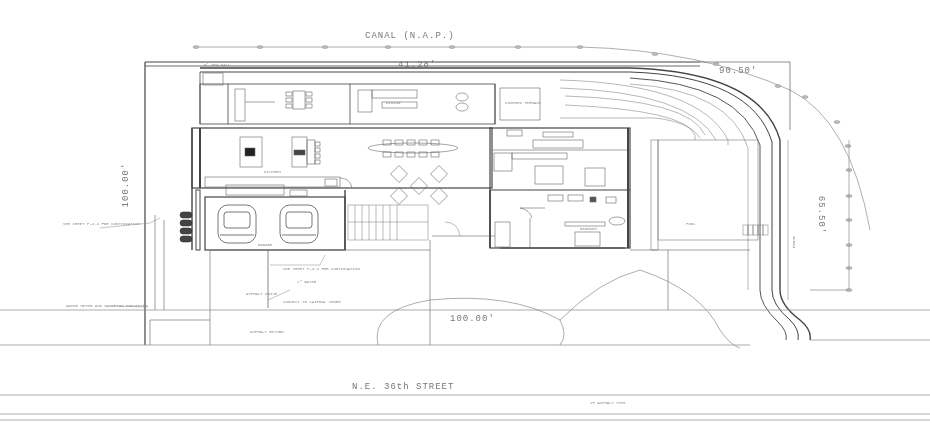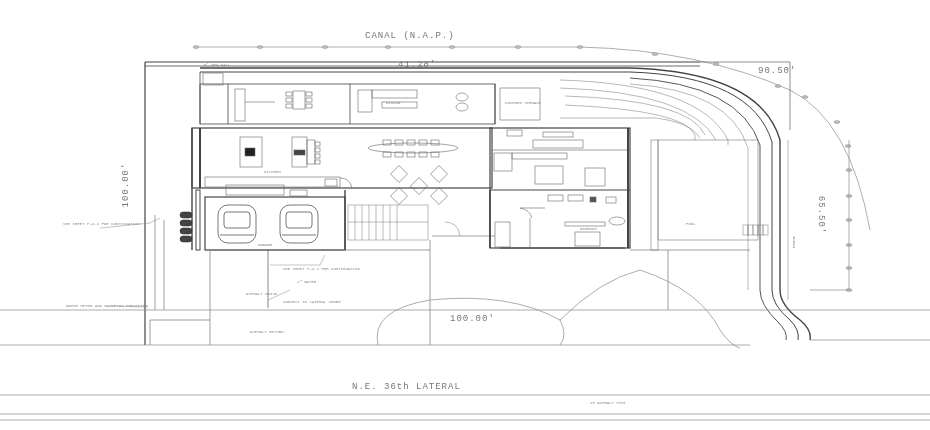--- a/index.html
+++ b/index.html
@@ -243,25 +243,25 @@
       <path d="M110 306 L148 307"></path>
       <path d="M270 265 L320 265 L325 255"></path>
       <path d="M268 300 L290 290"></path>
     </g>
   </g>
 </svg>
 
 
 <div class="lbl lbl-lg" style="left:365px;top:31px;">CANAL (N.A.P.)</div>
 <div class="lbl lbl-lg" style="left:398px;top:60px;">41.28'</div>
-<div class="lbl lbl-lg" style="left:758px;top:66px;">90.50'</div>
+<div class="lbl lbl-lg" style="left:719px;top:66px;">90.50'</div>
 <div class="lbl lbl-lg rot" style="left:104px;top:180px;">100.00'</div>
 <div class="lbl lbl-lg rot90" style="left:802px;top:210px;">65.50'</div>
 <div class="lbl lbl-lg" style="left:450px;top:314px;">100.00'</div>
-<div class="lbl lbl-lg" style="left:352px;top:382px;">N.E. 36th LATERAL</div>
+<div class="lbl lbl-lg" style="left:352px;top:382px;">N.E. 36th STREET</div>
 <div class="lbl lbl-sm" style="left:590px;top:401px;">2F ASPHALT PVMT</div>
 
 <div class="lbl lbl-sm" style="left:204px;top:63px;">6' SEA WALL</div>
 <div class="lbl lbl-sm" style="left:63px;top:222px;">SEE SHEET P-4.4 FOR CONTINUATION</div>
 <div class="lbl lbl-sm" style="left:283px;top:267px;">SEE SHEET P-4.4 FOR CONTINUATION</div>
 <div class="lbl lbl-sm" style="left:66px;top:304px;">WATER METER AND BACKFLOW PREVENTER</div>
 <div class="lbl lbl-sm" style="left:297px;top:280px;">2" WATER</div>
 <div class="lbl lbl-sm" style="left:246px;top:292px;">ASPHALT DRIVE</div>
 <div class="lbl lbl-sm" style="left:283px;top:300px;">CONNECT TO LATERAL SEWER</div>
 <div class="lbl lbl-sm" style="left:250px;top:330px;">ASPHALT RETURN</div>

